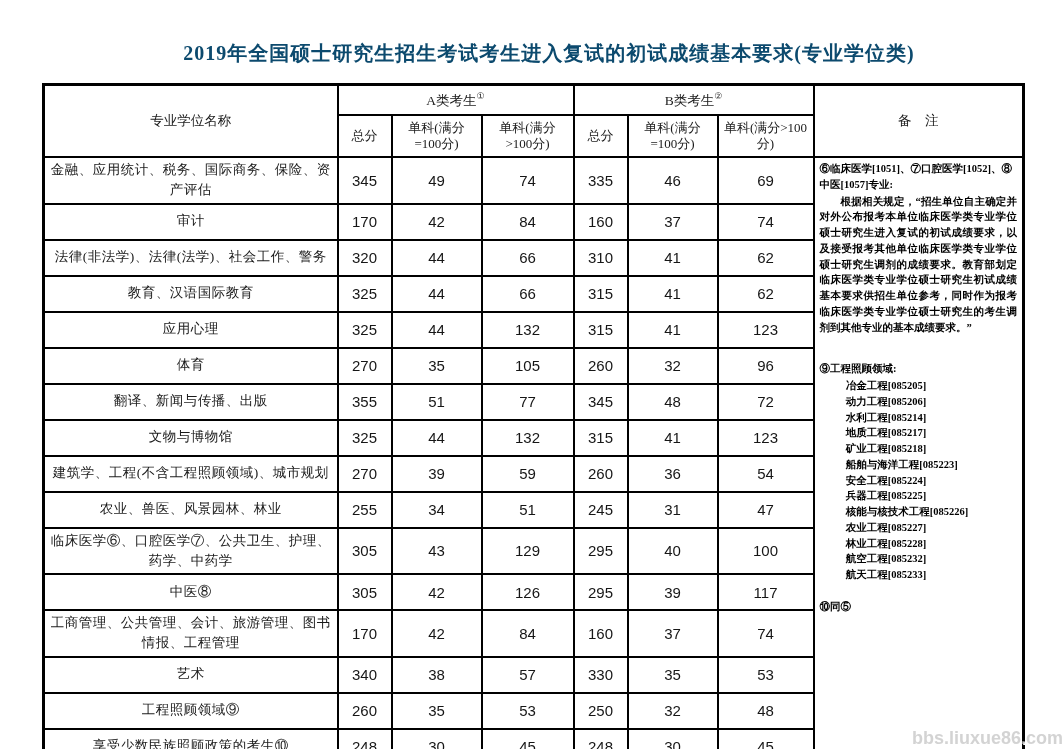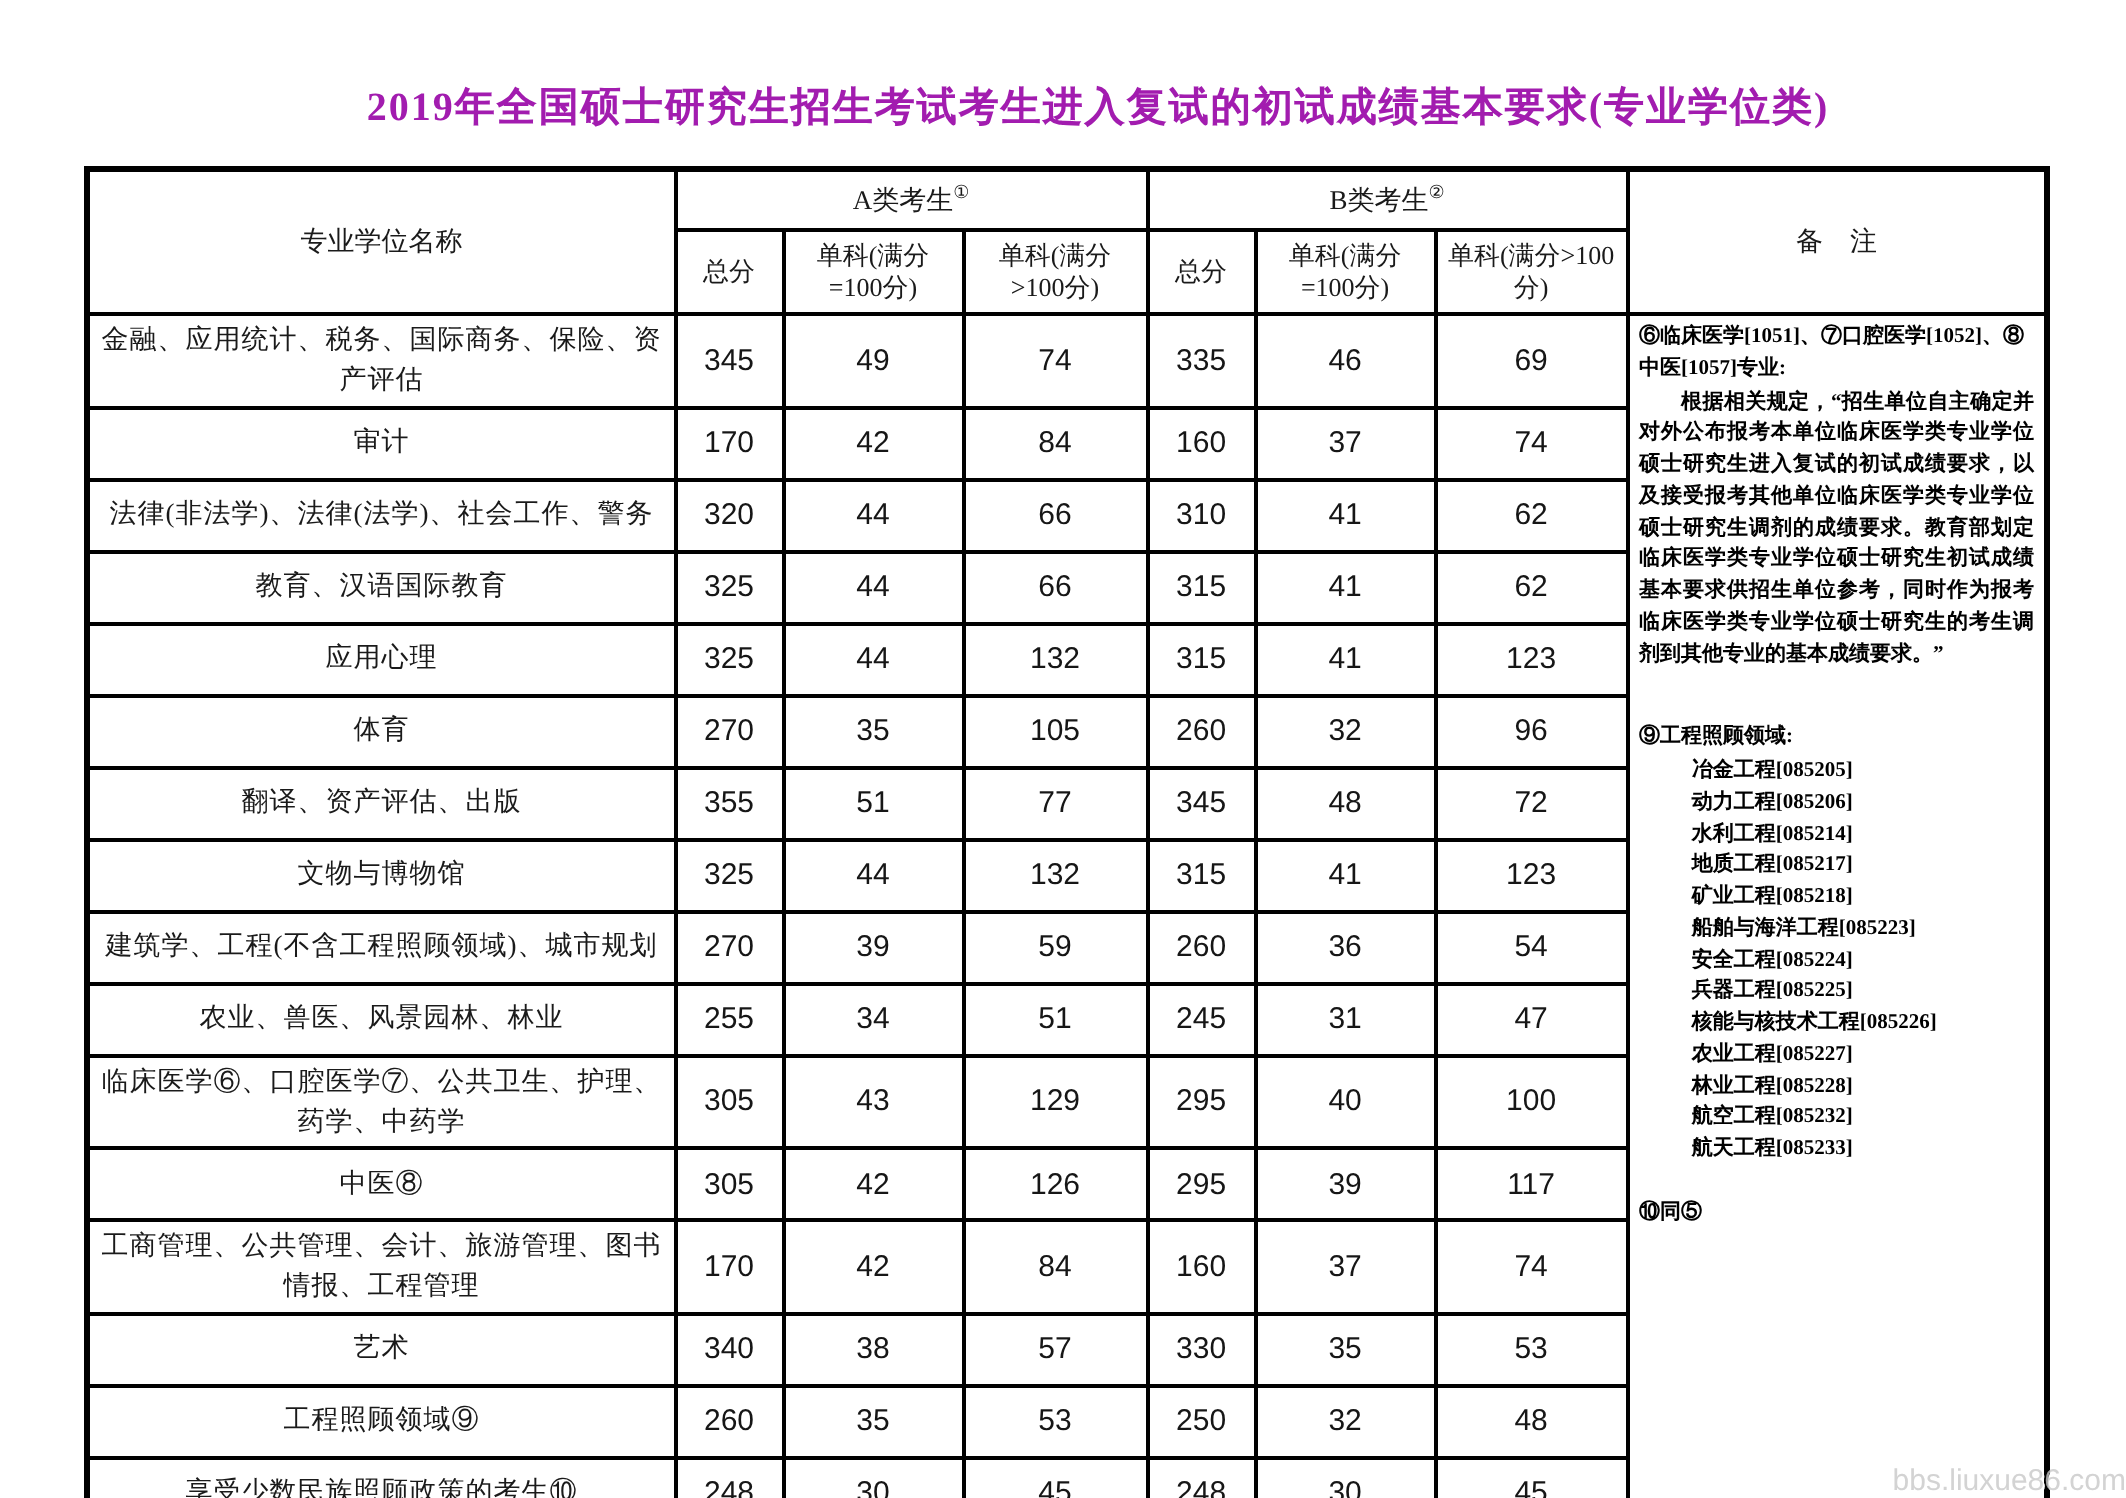--- a/index.html
+++ b/index.html
@@ -12,21 +12,21 @@
     font-family: "Liberation Serif", "DejaVu Serif", serif;
     color: #111;
   }
   .doc-title {
     margin: 0;
     padding-top: 40px;
     text-align: center;
     font-size: 20px;
     font-weight: bold;
     letter-spacing: 1px;
-    color: #a21caf;
+    color: #0c4a6e;
     padding-left: 35px;
   }
   table.score-table {
     border-collapse: collapse;
     table-layout: fixed;
     width: 980px;
     margin: 16px 0 0 42px;
     border: 3px solid #000;
   }
   .score-table th, .score-table td {
@@ -82,22 +82,22 @@
   }
   .watermark .wm-line1 {
     font-size: 46px;
     font-weight: bold;
     letter-spacing: 3px;
     color: rgba(210,210,210,0.75);
     text-shadow: 1px 1px 0 #ffffff, 2px 2px 2px #b5b5b5;
     line-height: 1.1;
   }
   .watermark .wm-line2 {
-    font-size: 15px;
-    font-weight: normal;
+    font-size: 18px;
+    font-weight: bold;
     color: rgba(200,200,200,0.8);
     text-shadow: 1px 1px 0 #ffffff;
     line-height: 1.1;
   }
 </style>
 </head>
 <body>
 
 <div class="page">
 
@@ -202,21 +202,21 @@
         <tr>
           <td class="c-name">体育</td>
           <td class="c-num">270</td>
           <td class="c-num">35</td>
           <td class="c-num">105</td>
           <td class="c-num">260</td>
           <td class="c-num">32</td>
           <td class="c-num">96</td>
         </tr>
         <tr>
-          <td class="c-name">翻译、资产评估、出版</td>
+          <td class="c-name">翻译、新闻与传播、出版</td>
           <td class="c-num">355</td>
           <td class="c-num">51</td>
           <td class="c-num">77</td>
           <td class="c-num">345</td>
           <td class="c-num">48</td>
           <td class="c-num">72</td>
         </tr>
         <tr>
           <td class="c-name">文物与博物馆</td>
           <td class="c-num">325</td>

